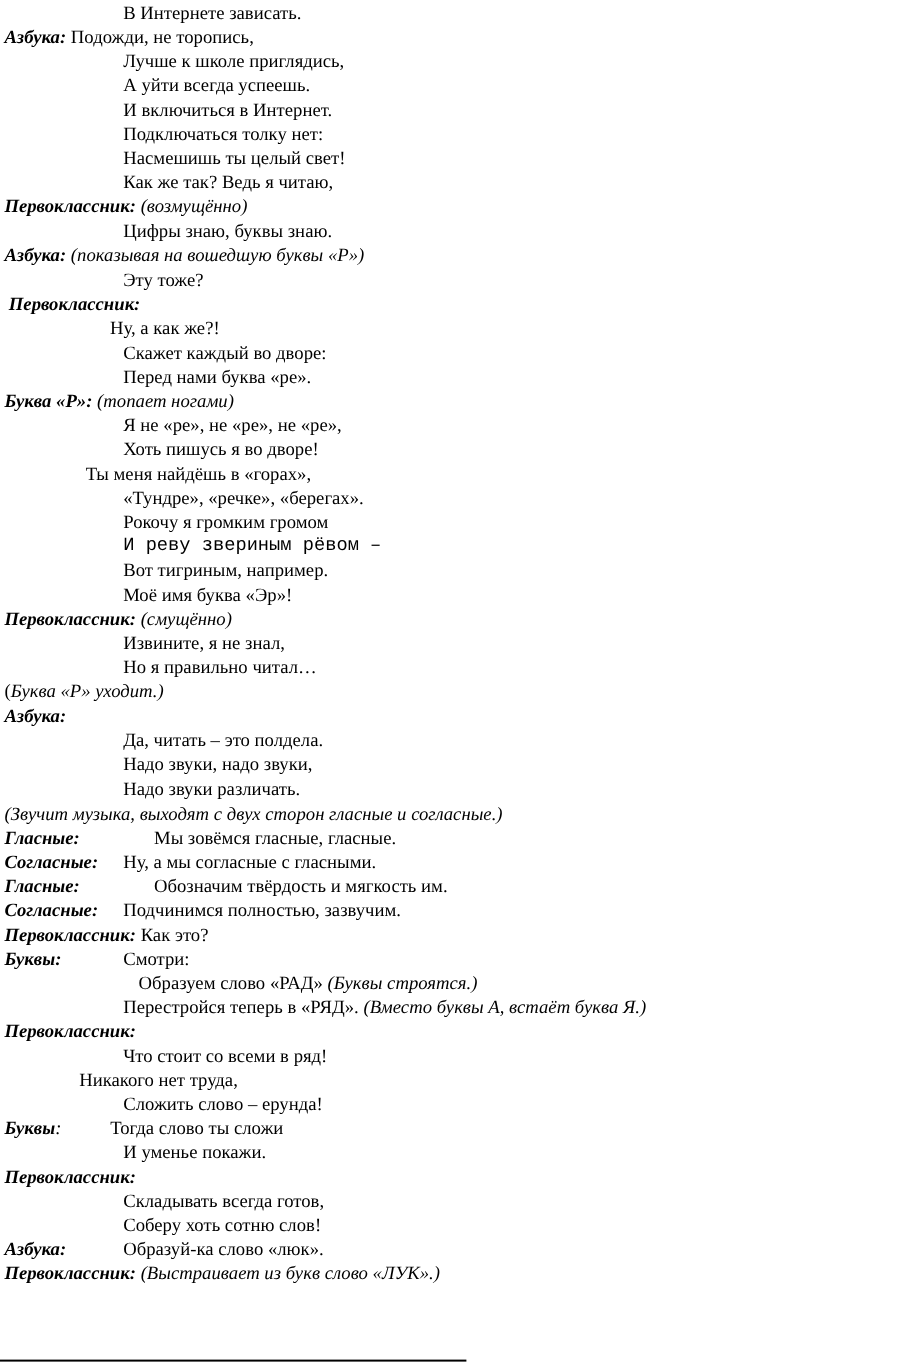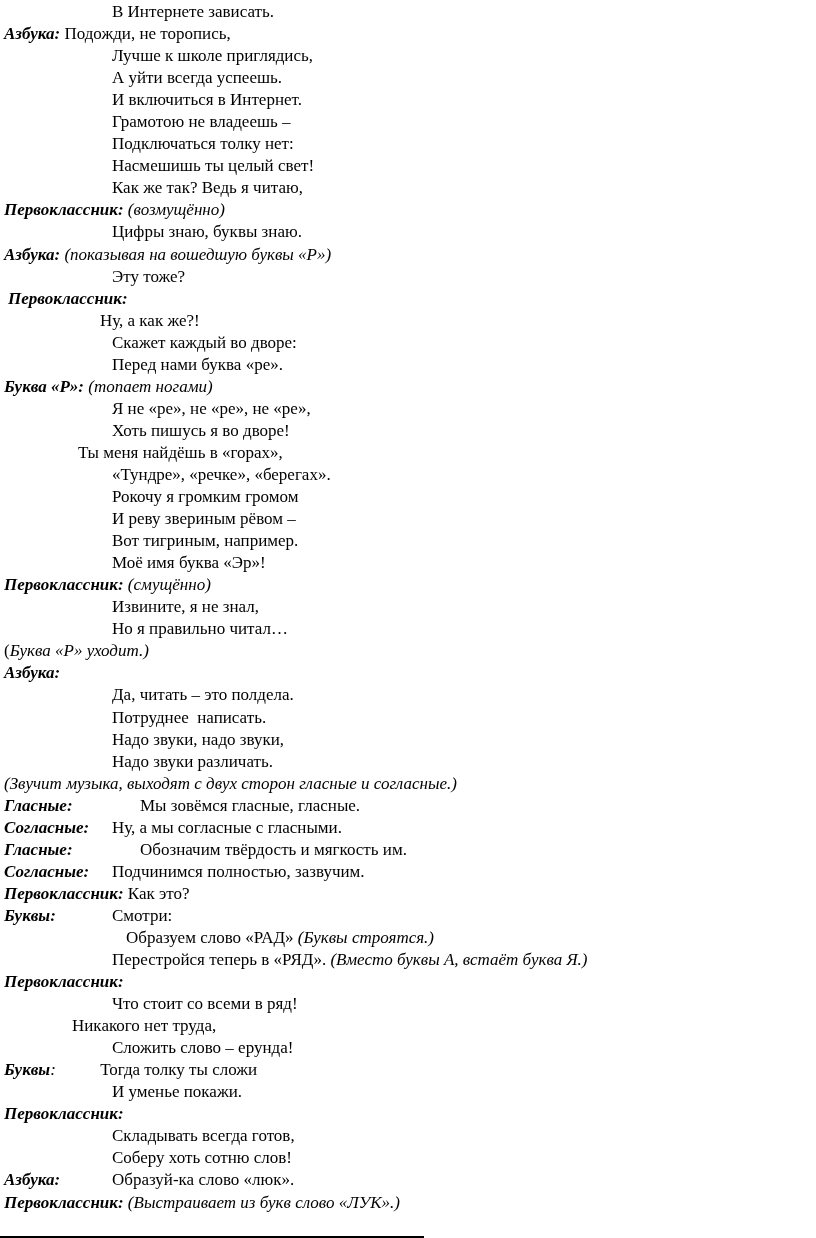--- a/index.html
+++ b/index.html
@@ -38,64 +38,62 @@
 </style>
 </head>
 <body style="background: rgb(255, 255, 255); color: rgb(0, 0, 0);">
 
 <div id="doc">
     <div class="line" style="padding-left: 112px;"><span class="seg-n">В Интернете зависать.</span></div>
     <div class="line" style="padding-left: 4px;"><span class="seg-bi">Азбука: </span><span class="seg-n">Подожди, не торопись,</span></div>
     <div class="line" style="padding-left: 112px;"><span class="seg-n">Лучше к школе приглядись,</span></div>
     <div class="line" style="padding-left: 112px;"><span class="seg-n">А уйти всегда успеешь.</span></div>
     <div class="line" style="padding-left: 112px;"><span class="seg-n">И включиться в Интернет.</span></div>
-    <div class="line" style="padding-left: 112px;"><span class="seg-n">Грамотою не владеешь –</span></div>
     <div class="line" style="padding-left: 112px;"><span class="seg-n">Подключаться толку нет:</span></div>
     <div class="line" style="padding-left: 112px;"><span class="seg-n">Насмешишь ты целый свет!</span></div>
     <div class="line" style="padding-left: 112px;"><span class="seg-n">Как же так? Ведь я читаю,</span></div>
     <div class="line" style="padding-left: 4px;"><span class="seg-bi">Первоклассник: </span><span class="seg-i">(возмущённо)</span></div>
     <div class="line" style="padding-left: 112px;"><span class="seg-n">Цифры знаю, буквы знаю.</span></div>
     <div class="line" style="padding-left: 4px;"><span class="seg-bi">Азбука: </span><span class="seg-i">(показывая на вошедшую буквы «Р»)</span></div>
     <div class="line" style="padding-left: 112px;"><span class="seg-n">Эту тоже?</span></div>
     <div class="line" style="padding-left: 8px;"><span class="seg-bi">Первоклассник:</span></div>
     <div class="line" style="padding-left: 60px; margin-left: 40px;"><span class="seg-n">Ну, а как же?!</span></div>
     <div class="line" style="padding-left: 112px;"><span class="seg-n">Скажет каждый во дворе:</span></div>
     <div class="line" style="padding-left: 112px;"><span class="seg-n">Перед нами буква «ре».</span></div>
     <div class="line" style="padding-left: 4px;"><span class="seg-bi">Буква «Р»: </span><span class="seg-i">(топает ногами)</span></div>
     <div class="line" style="padding-left: 112px;"><span class="seg-n">Я не «ре», не «ре», не «ре»,</span></div>
     <div class="line" style="padding-left: 112px;"><span class="seg-n">Хоть пишусь я во дворе!</span></div>
     <div class="line" style="padding-left: 78px;"><span class="seg-n">Ты меня найдёшь в «горах»,</span></div>
     <div class="line" style="padding-left: 112px;"><span class="seg-n">«Тундре», «речке», «берегах».</span></div>
     <div class="line" style="padding-left: 112px;"><span class="seg-n">Рокочу я громким громом</span></div>
-    <div class="line" style="padding-left: 112px;"><span class="seg-n">И реву звериным рёвом –</span></div>
+    <div class="line" style="padding-left: 112px; font-family: Liberation Mono, monospace;"><span class="seg-n">И реву звериным рёвом –</span></div>
     <div class="line" style="padding-left: 112px;"><span class="seg-n">Вот тигриным, например.</span></div>
     <div class="line" style="padding-left: 112px;"><span class="seg-n">Моё имя буква «Эр»!</span></div>
     <div class="line" style="padding-left: 4px;"><span class="seg-bi">Первоклассник: </span><span class="seg-i">(смущённо)</span></div>
     <div class="line" style="padding-left: 112px;"><span class="seg-n">Извините, я не знал,</span></div>
     <div class="line" style="padding-left: 112px;"><span class="seg-n">Но я правильно читал…</span></div>
     <div class="line" style="padding-left: 4px;"><span class="seg-n">(</span><span class="seg-i">Буква «Р» уходит.)</span></div>
     <div class="line" style="padding-left: 4px;"><span class="seg-bi">Азбука:</span></div>
     <div class="line" style="padding-left: 112px;"><span class="seg-n">Да, читать – это полдела.</span></div>
-    <div class="line" style="padding-left: 112px;"><span class="seg-n">Потруднее  написать.</span></div>
     <div class="line" style="padding-left: 112px;"><span class="seg-n">Надо звуки, надо звуки,</span></div>
     <div class="line" style="padding-left: 112px;"><span class="seg-n">Надо звуки различать.</span></div>
     <div class="line" style="padding-left: 4px;"><span class="seg-i">(Звучит музыка, выходят с двух сторон гласные и согласные.)</span></div>
     <div class="line" style="padding-left: 4px;"><span class="seg-bi tabbed" style="width: 136px;">Гласные:</span><span class="seg-n">Мы зовёмся гласные, гласные.</span></div>
     <div class="line" style="padding-left: 4px;"><span class="seg-bi tabbed" style="width: 108px;">Согласные:</span><span class="seg-n">Ну, а мы согласные с гласными.</span></div>
     <div class="line" style="padding-left: 4px;"><span class="seg-bi tabbed" style="width: 136px;">Гласные:</span><span class="seg-n">Обозначим твёрдость и мягкость им.</span></div>
     <div class="line" style="padding-left: 4px;"><span class="seg-bi tabbed" style="width: 108px;">Согласные:</span><span class="seg-n">Подчинимся полностью, зазвучим.</span></div>
     <div class="line" style="padding-left: 4px;"><span class="seg-bi">Первоклассник: </span><span class="seg-n">Как это?</span></div>
     <div class="line" style="padding-left: 4px;"><span class="seg-bi tabbed" style="width: 108px;">Буквы:</span><span class="seg-n">Смотри:</span></div>
     <div class="line" style="padding-left: 112px; margin-left: 14px;"><span class="seg-n">Образуем слово «РАД» </span><span class="seg-i">(Буквы строятся.)</span></div>
     <div class="line" style="padding-left: 112px;"><span class="seg-n">Перестройся теперь в «РЯД». </span><span class="seg-i">(Вместо буквы А, встаёт буква Я.)</span></div>
     <div class="line" style="padding-left: 4px;"><span class="seg-bi">Первоклассник:</span></div>
     <div class="line" style="padding-left: 112px;"><span class="seg-n">Что стоит со всеми в ряд!</span></div>
     <div class="line" style="padding-left: 72px;"><span class="seg-n">Никакого нет труда,</span></div>
     <div class="line" style="padding-left: 112px;"><span class="seg-n">Сложить слово – ерунда!</span></div>
-    <div class="line" style="padding-left: 4px;"><span class="seg-bi">Буквы</span><span class="seg-i tabbed" style="width: 50px;">:</span><span class="seg-n">Тогда толку ты сложи</span></div>
+    <div class="line" style="padding-left: 4px;"><span class="seg-bi">Буквы</span><span class="seg-i tabbed" style="width: 50px;">:</span><span class="seg-n">Тогда слово ты сложи</span></div>
     <div class="line" style="padding-left: 112px;"><span class="seg-n">И уменье покажи.</span></div>
     <div class="line" style="padding-left: 4px;"><span class="seg-bi">Первоклассник:</span></div>
     <div class="line" style="padding-left: 112px;"><span class="seg-n">Складывать всегда готов,</span></div>
     <div class="line" style="padding-left: 112px;"><span class="seg-n">Соберу хоть сотню слов!</span></div>
     <div class="line" style="padding-left: 4px;"><span class="seg-bi tabbed" style="width: 108px;">Азбука:</span><span class="seg-n">Образуй-ка слово «люк».</span></div>
     <div class="line" style="padding-left: 4px;"><span class="seg-bi">Первоклассник: </span><span class="seg-i">(Выстраивает из букв слово «ЛУК».)</span></div>
   </div>
 <div id="footer-rule" style="width: 424px; background: rgb(0, 0, 0);"></div>
 
 </body></html>

